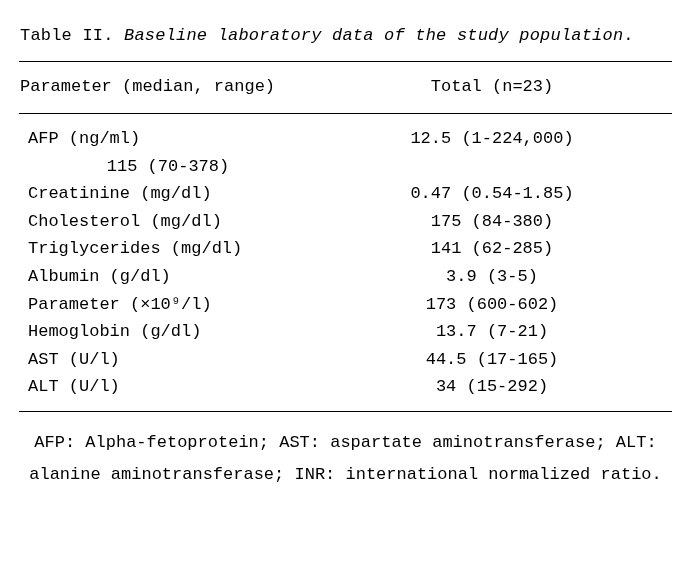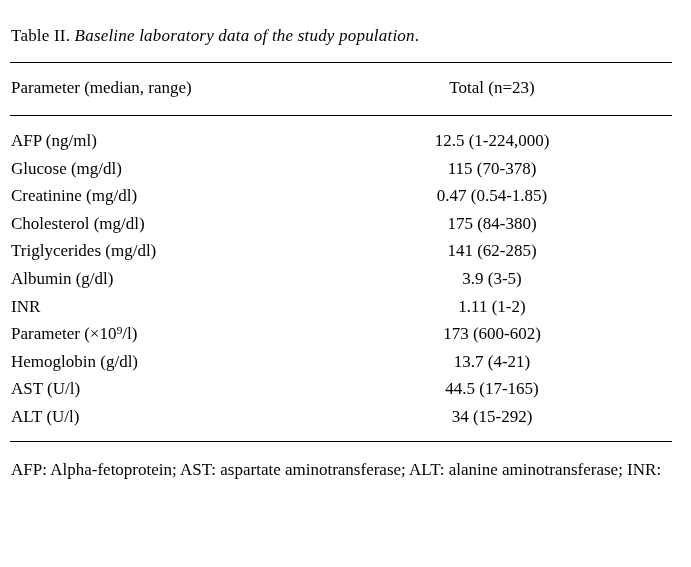--- a/index.html
+++ b/index.html
@@ -6,23 +6,23 @@
     margin: 0;
     padding: 0;
     background: #ffffff;
   }
   .page {
     width: 691px;
     height: 482px;
     box-sizing: border-box;
     background: #ffffff;
     color: #000000;
-    font-family: Liberation Serif, serif;
+    font-family: Liberation Mono, monospace;
     font-size: 17px;
-    padding: 20px 19px 0 10px;
+    padding: 20px 19px 0 19px;
     overflow: hidden;
   }
   .table-title {
     margin: 6px 0 16px 1px;
     letter-spacing: 0.2px;
     white-space: nowrap;
   }
   .table-title .italic-part {
     font-style: italic;
   }
@@ -32,38 +32,40 @@
     height: 0;
     margin: 0;
   }
   .header-row {
     display: flex;
     align-items: flex-end;
     padding: 15px 0 17px 1px;
   }
   .data-rows {
     padding: 11px 0 10px 1px;
+    margin-left: 8px;
   }
   .row {
     display: flex;
     align-items: baseline;
     line-height: 27.6px;
   }
   .param-cell {
     flex: 1;
   }
   .value-cell {
     width: 280px;
     text-align: center;
     margin-right: 40px;
     flex: none;
   }
   .footnote {
     padding: 15px 1px 0 1px;
-    line-height: 26px;
+    line-height: 32px;
+    text-align: center;
   }
 </style>
 </head>
 <body>
 
 <div class="page">
 
   <div class="table-title">
     <span>Table II. </span><span class="italic-part">Baseline laboratory data of the study population</span><span>.</span>
   </div>
@@ -76,50 +78,45 @@
   </div>
 
   <div class="rule"></div>
 
   <div class="data-rows">
     <div class="row">
       <span class="param-cell">AFP (ng/ml)</span>
       <span class="value-cell">12.5 (1-224,000)</span>
     </div>
     <div class="row">
-      <span class="param-cell">Glucose (mg/dl)</span>
       <span class="value-cell">115 (70-378)</span>
     </div>
     <div class="row">
       <span class="param-cell">Creatinine (mg/dl)</span>
       <span class="value-cell">0.47 (0.54-1.85)</span>
     </div>
     <div class="row">
       <span class="param-cell">Cholesterol (mg/dl)</span>
       <span class="value-cell">175 (84-380)</span>
     </div>
     <div class="row">
       <span class="param-cell">Triglycerides (mg/dl)</span>
       <span class="value-cell">141 (62-285)</span>
     </div>
     <div class="row">
       <span class="param-cell">Albumin (g/dl)</span>
       <span class="value-cell">3.9 (3-5)</span>
     </div>
     <div class="row">
-      <span class="param-cell">INR</span>
-      <span class="value-cell">1.11 (1-2)</span>
-    </div>
-    <div class="row">
       <span class="param-cell">Parameter (×10⁹/l)</span>
       <span class="value-cell">173 (600-602)</span>
     </div>
     <div class="row">
       <span class="param-cell">Hemoglobin (g/dl)</span>
-      <span class="value-cell">13.7 (4-21)</span>
+      <span class="value-cell">13.7 (7-21)</span>
     </div>
     <div class="row">
       <span class="param-cell">AST (U/l)</span>
       <span class="value-cell">44.5 (17-165)</span>
     </div>
     <div class="row">
       <span class="param-cell">ALT (U/l)</span>
       <span class="value-cell">34 (15-292)</span>
     </div>
   </div>

